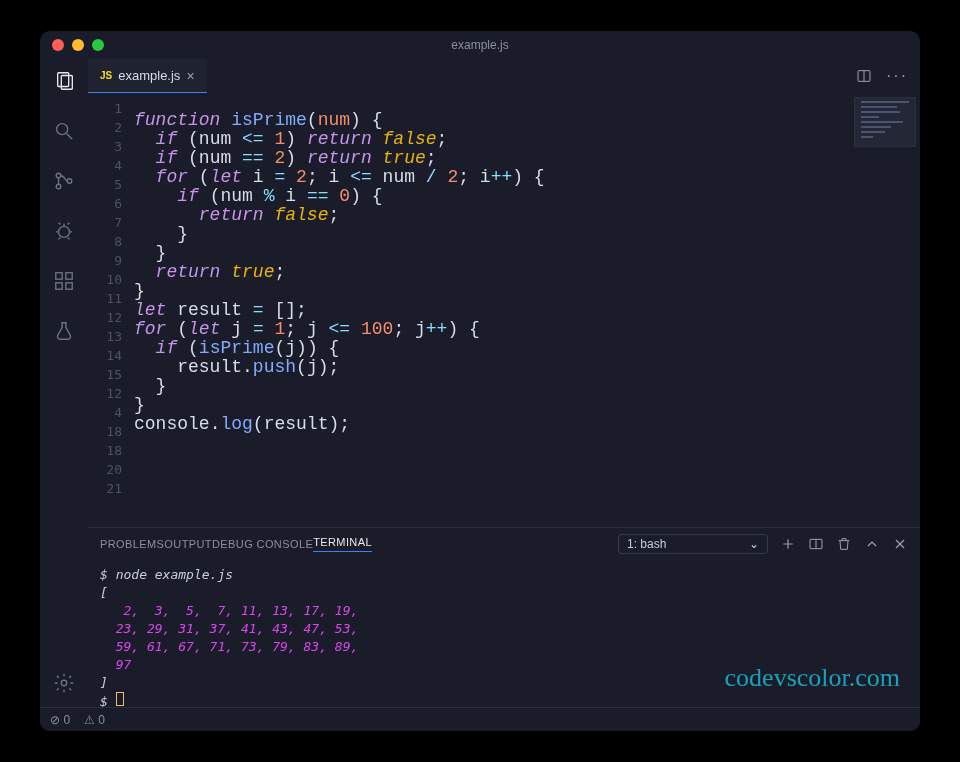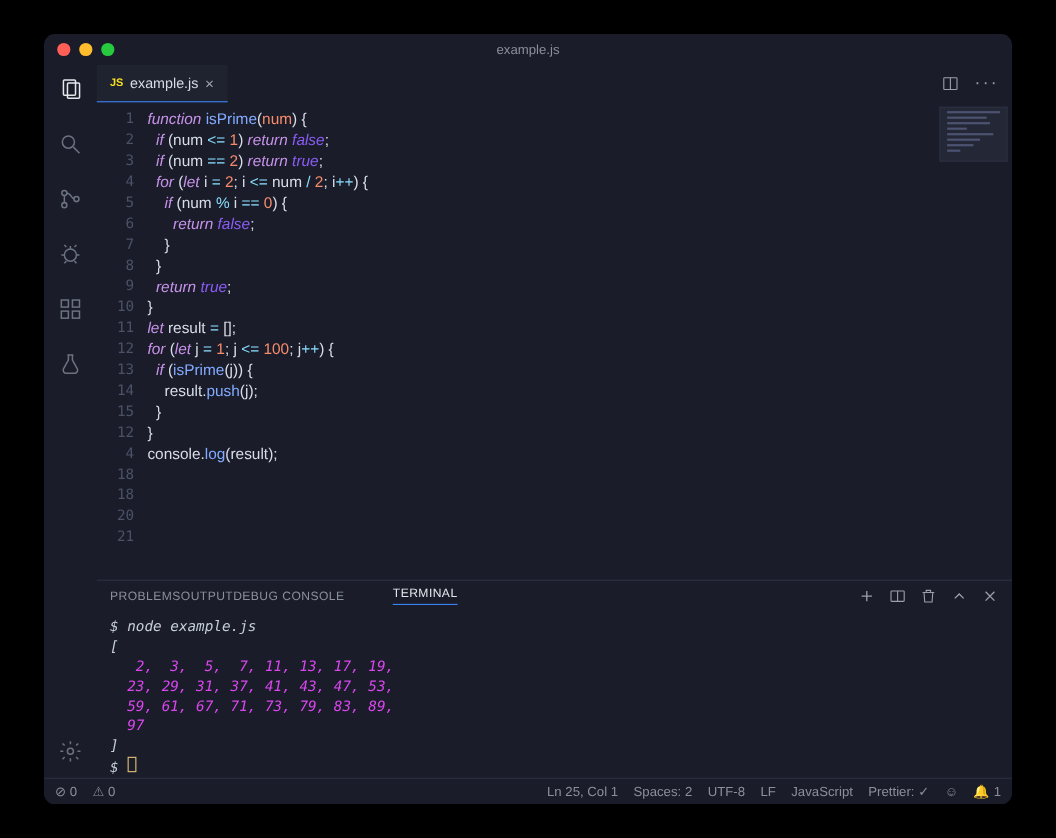--- a/index.html
+++ b/index.html
@@ -63,45 +63,45 @@
 }
 .tab .close { color: #9aa0ad; font-size: 14px; }
 .tab-actions { margin-left: auto; display:flex; align-items:center; gap:14px; padding-right:12px; color:#9aa0ad; }
 .editor-wrap { flex: 1; display: flex; min-height: 0; position: relative; }
 .gutter {
   width: 46px; text-align: right; padding: 6px 12px 0 0;
   color: #4b5268; font-family: "SF Mono", Menlo, Consolas, monospace; font-size: 13px; line-height: 19px;
 }
 .code {
   flex: 1; padding: 6px 0 0 0;
-  font-family: Liberation Sans, sans-serif; font-size: 14px; line-height: 19px;
-  color: #c5ced9; white-space: pre;
+  font-family: Liberation Mono, monospace; font-size: 18px; line-height: 19px;
+  color: #c5ced9; white-space: pre; margin-top: 12px;
 }
 .minimap {
   position: absolute; top: 4px; right: 4px; width: 62px; height: 50px;
   background: #232736; border: 1px solid #2b3040;
 }
 .minimap .mm-line { height: 2px; background: #4c5370; margin: 3px 6px; }
 .tok-kw { color: #c792ea; font-style: italic; }
 .tok-fn { color: #82aaff; }
 .tok-param { color: #f78c6c; }
 .tok-num { color: #f78c6c; }
-.tok-bool { color: #8b5cf6; font-style: italic; }
+.tok-bool { color: #eab308; font-style: italic; }
 .tok-op { color: #89ddff; }
 .tok-punc { color: #d6dce8; }
 .tok-id { color: #d6dce8; }
 .panel {
   height: 180px; border-top: 1px solid #2b3040; display: flex; flex-direction: column;
 }
 .panel-tabs {
   display: flex; align-items: center; padding: 6px 12px;
   font-size: 11px; color: #8a8f9c;
 }
 .panel-tabs .pt { cursor: pointer; letter-spacing: .4px; }
-.panel-tabs .pt.active { color: #e5e7eb; border-bottom: 1px solid #3b82f6; padding-bottom: 3px; margin-left: 44px; }
+.panel-tabs .pt.active { color: #e5e7eb; border-bottom: 1px solid #3b82f6; padding-bottom: 3px; }
 .panel-right { margin-left: auto; display:flex; align-items:center; gap:12px; color:#9aa0ad; }
 .term-select {
   display:flex; align-items:center; gap:8px; border:1px solid #333a4d; border-radius:4px;
   padding: 2px 8px; font-size: 12px; color:#c5ced9; min-width: 150px; justify-content: space-between;
 }
 .panel-icons { display:flex; gap:12px; }
 .terminal {
   flex:1; padding: 6px 12px; font-family: "SF Mono", Menlo, Consolas, monospace;
   font-size: 13px; line-height: 18px; color: #c5ced9; white-space: pre; overflow: hidden; font-style: italic;
 }
@@ -238,20 +238,24 @@
         </div>
       </div>
 
       <div class="panel">
         <div class="panel-tabs">
           <span class="pt">PROBLEMS</span>
           <span class="pt">OUTPUT</span>
           <span class="pt">DEBUG CONSOLE</span>
           <span class="pt active">TERMINAL</span>
           <div class="panel-right">
+            <div class="term-select">
+              <span>1: bash</span>
+              <span>⌄</span>
+            </div>
             <div class="panel-icons">
               <span class="ic">
                   <svg viewBox="0 0 24 24" stroke="currentColor" stroke-width="1.8">
                     <line x1="12" y1="5" x2="12" y2="19"></line>
                     <line x1="5" y1="12" x2="19" y2="12"></line>
                   </svg>
                 </span>
               <span class="ic">
                   <svg viewBox="0 0 24 24" fill="none" stroke="currentColor" stroke-width="1.5">
                     <rect x="3" y="5" width="18" height="14" rx="1"></rect>
@@ -275,28 +279,19 @@
                   </svg>
                 </span>
             </div>
           </div>
         </div>
         <div class="terminal" id="terminal"><div><span>$ </span><span>node example.js</span></div><div><span>[</span></div><div><span class="y">   2,  3,  5,  7, 11, 13, 17, 19,</span></div><div><span class="y">  23, 29, 31, 37, 41, 43, 47, 53,</span></div><div><span class="y">  59, 61, 67, 71, 73, 79, 83, 89,</span></div><div><span class="y">  97</span></div><div><span>]</span></div><div><span>$ </span><span class="cursor"></span></div></div>
       </div>
     </div>
   </div>
 
+  <div class="watermark">codevscolor.com</div>
 
   <div class="statusbar">
     <span>⊘ <span>0</span></span>
     <span>⚠ <span>0</span></span>
-    <div class="right">
-      <span>Ln 25, Col 1</span>
-      <span>Spaces: 2</span>
-      <span>UTF-8</span>
-      <span>LF</span>
-      <span>JavaScript</span>
-      <span>Prettier: ✓</span>
-      <span>☺</span>
-      <span>🔔 <span>1</span></span>
-    </div>
   </div>
 </div>
 
 </body></html>

